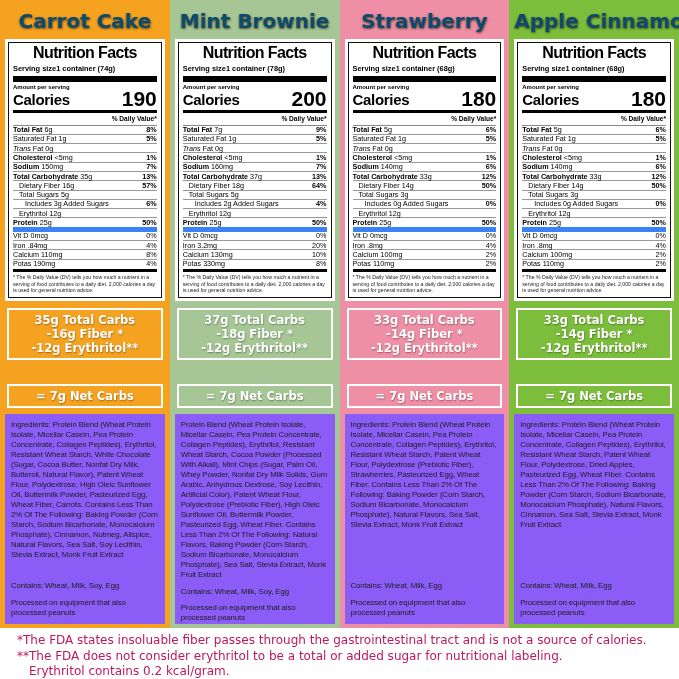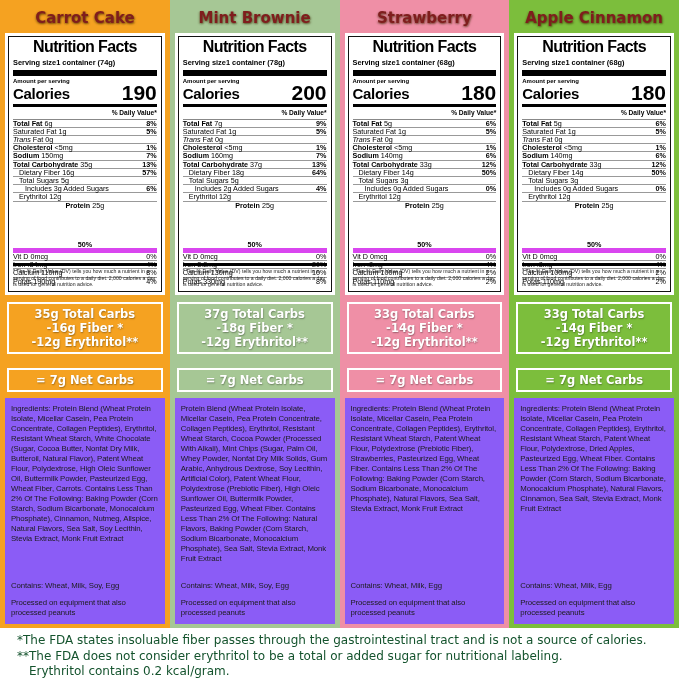--- a/index.html
+++ b/index.html
@@ -2,72 +2,72 @@
 <html><head>
 <meta charset="utf-8">
 <style>
   * { box-sizing: border-box; margin: 0; padding: 0; }
   html, body { width: 679px; }
   body { font-family: "Liberation Sans", sans-serif; background: #fff; }
   .wrap { width: 679px; height: 679px; display: flex; flex-direction: column; background: #fff; overflow: hidden; }
   .cols { display: flex; flex: 1; min-height: 0; }
   .col { flex: 1; min-width: 0; display: flex; flex-direction: column; padding: 0 5px; }
   .flavor {
-    text-align: center; color: #7f1d1d; font-weight: bold; font-size: 15px;
+    text-align: center; color: #0c4a6e; font-weight: bold; font-size: 20px;
     font-family: "DejaVu Sans", sans-serif; padding: 9px 0 6px;
     text-shadow: 1px 1px 2px rgba(60,40,0,.55), -1px 1px 2px rgba(60,40,0,.3);
     white-space: nowrap;
   }
   
   .nf-box { background: #fff; padding: 3px; height: 262px; flex: 0 0 auto; }
   .nf-inner { border: 1.5px solid #111; height: 100%; padding: 2px 4px 3px; display: flex; flex-direction: column; color: #000; }
   .nf-title { font-weight: bold; font-size: 16px; letter-spacing: -0.6px; line-height: 1.05; white-space: nowrap; margin-left: 20px; }
   .nf-serving { display: flex; justify-content: flex-start; font-weight: bold; font-size: 7.4px; padding: 2px 0 3px; }
   .bar-thick { height: 6px; background: #000; flex: 0 0 auto; }
   .bar-med { height: 3px; background: #000; flex: 0 0 auto; }
   .nf-amount { font-size: 6px; font-weight: bold; padding-top: 2px; }
   .nf-cal { display: flex; justify-content: space-between; align-items: flex-end; padding-bottom: 2px; }
   .nf-cal .cl { font-size: 15px; font-weight: bold; letter-spacing: -0.3px; }
   .nf-cal .cv { font-size: 21px; font-weight: bold; line-height: 0.85; }
   .nf-dvh { text-align: right; font-size: 6.6px; font-weight: bold; padding: 2.5px 0; border-bottom: 1px solid #888; }
   .nf-rows { flex: 1; min-height: 0; display: flex; flex-direction: column; }
   .nf-row { flex: 1; display: flex; justify-content: space-between; align-items: center; font-size: 7.2px; line-height: 1; border-bottom: 1px solid #999; white-space: nowrap; gap: 32px; }
   .nf-row:last-child { border-bottom: none; }
-  .nf-row.sep-thick { border-bottom: 5px solid #d946ef; flex-direction: column; }
+  .nf-row.sep-thick { border-bottom: 5px solid #3b82f6; }
   .nf-row.ind1 .nm { padding-left: 6px; }
   .nf-row.ind2 .nm { padding-left: 12px; }
   .nm-b { font-weight: bold; }
   .nm-i { font-style: italic; }
   .dv { font-weight: bold; }
   .dv.light { font-weight: normal; }
   .nf-foot { border-top: 3px solid #000; margin-top: 1px; padding-top: 2px; font-size: 5.2px; line-height: 1.3; color: #222; }
   
   .carb-box {
-    border: 2px solid #fff; margin: 7px 2px 8px; padding: 3px 1px; color: #fff;
+    border: 2px solid #fff; margin: 7px 2px 18px; padding: 3px 1px; color: #fff;
     font-weight: bold; font-size: 11.5px; line-height: 14px; text-align: center;
     font-family: "DejaVu Sans", sans-serif; text-shadow: 0.5px 1px 1.5px rgba(0,0,0,.35);
     flex: 0 0 auto; white-space: nowrap;
   }
   .net-box {
     border: 2px solid #fff; margin: 6px 2px; padding: 3px 14px; color: #fff;
     font-weight: bold; font-size: 11.5px; text-align: center;
     font-family: "DejaVu Sans", sans-serif; text-shadow: 0.5px 1px 1.5px rgba(0,0,0,.35);
     flex: 0 0 auto; white-space: nowrap;
   }
   
   .ing-box {
     background: #8b5cf6; flex: 1; min-height: 0; margin-bottom: 4px; padding: 6px 6px;
     font-size: 7.8px; line-height: 1.28; letter-spacing: -0.1px; color: #1c1c1c;
     overflow: hidden; display: flex; flex-direction: column;
   }
   .ing-box p { flex: 0 0 auto; }
   .ing-contains { margin-top: auto; padding-top: 7px; }
   .ing-processed { padding-top: 7px; }
   
-  .footer { background: #fff; height: 51px; flex: 0 0 auto; padding: 5px 16px 0 17px; font-size: 12px; line-height: 1.3; color: #14532d; font-family: "DejaVu Sans", sans-serif; }
+  .footer { background: #fff; height: 51px; flex: 0 0 auto; padding: 5px 16px 0 17px; font-size: 12px; line-height: 1.3; color: #be185d; font-family: "DejaVu Sans", sans-serif; }
   .footer .l3 { padding-left: 12px; }
 </style>
 </head>
 <body>
 
 <div class="wrap">
   <div class="cols">
   <div class="col" style="background: rgb(245, 162, 33);">
     <div class="flavor">Carrot Cake</div>
     <div class="nf-box">

